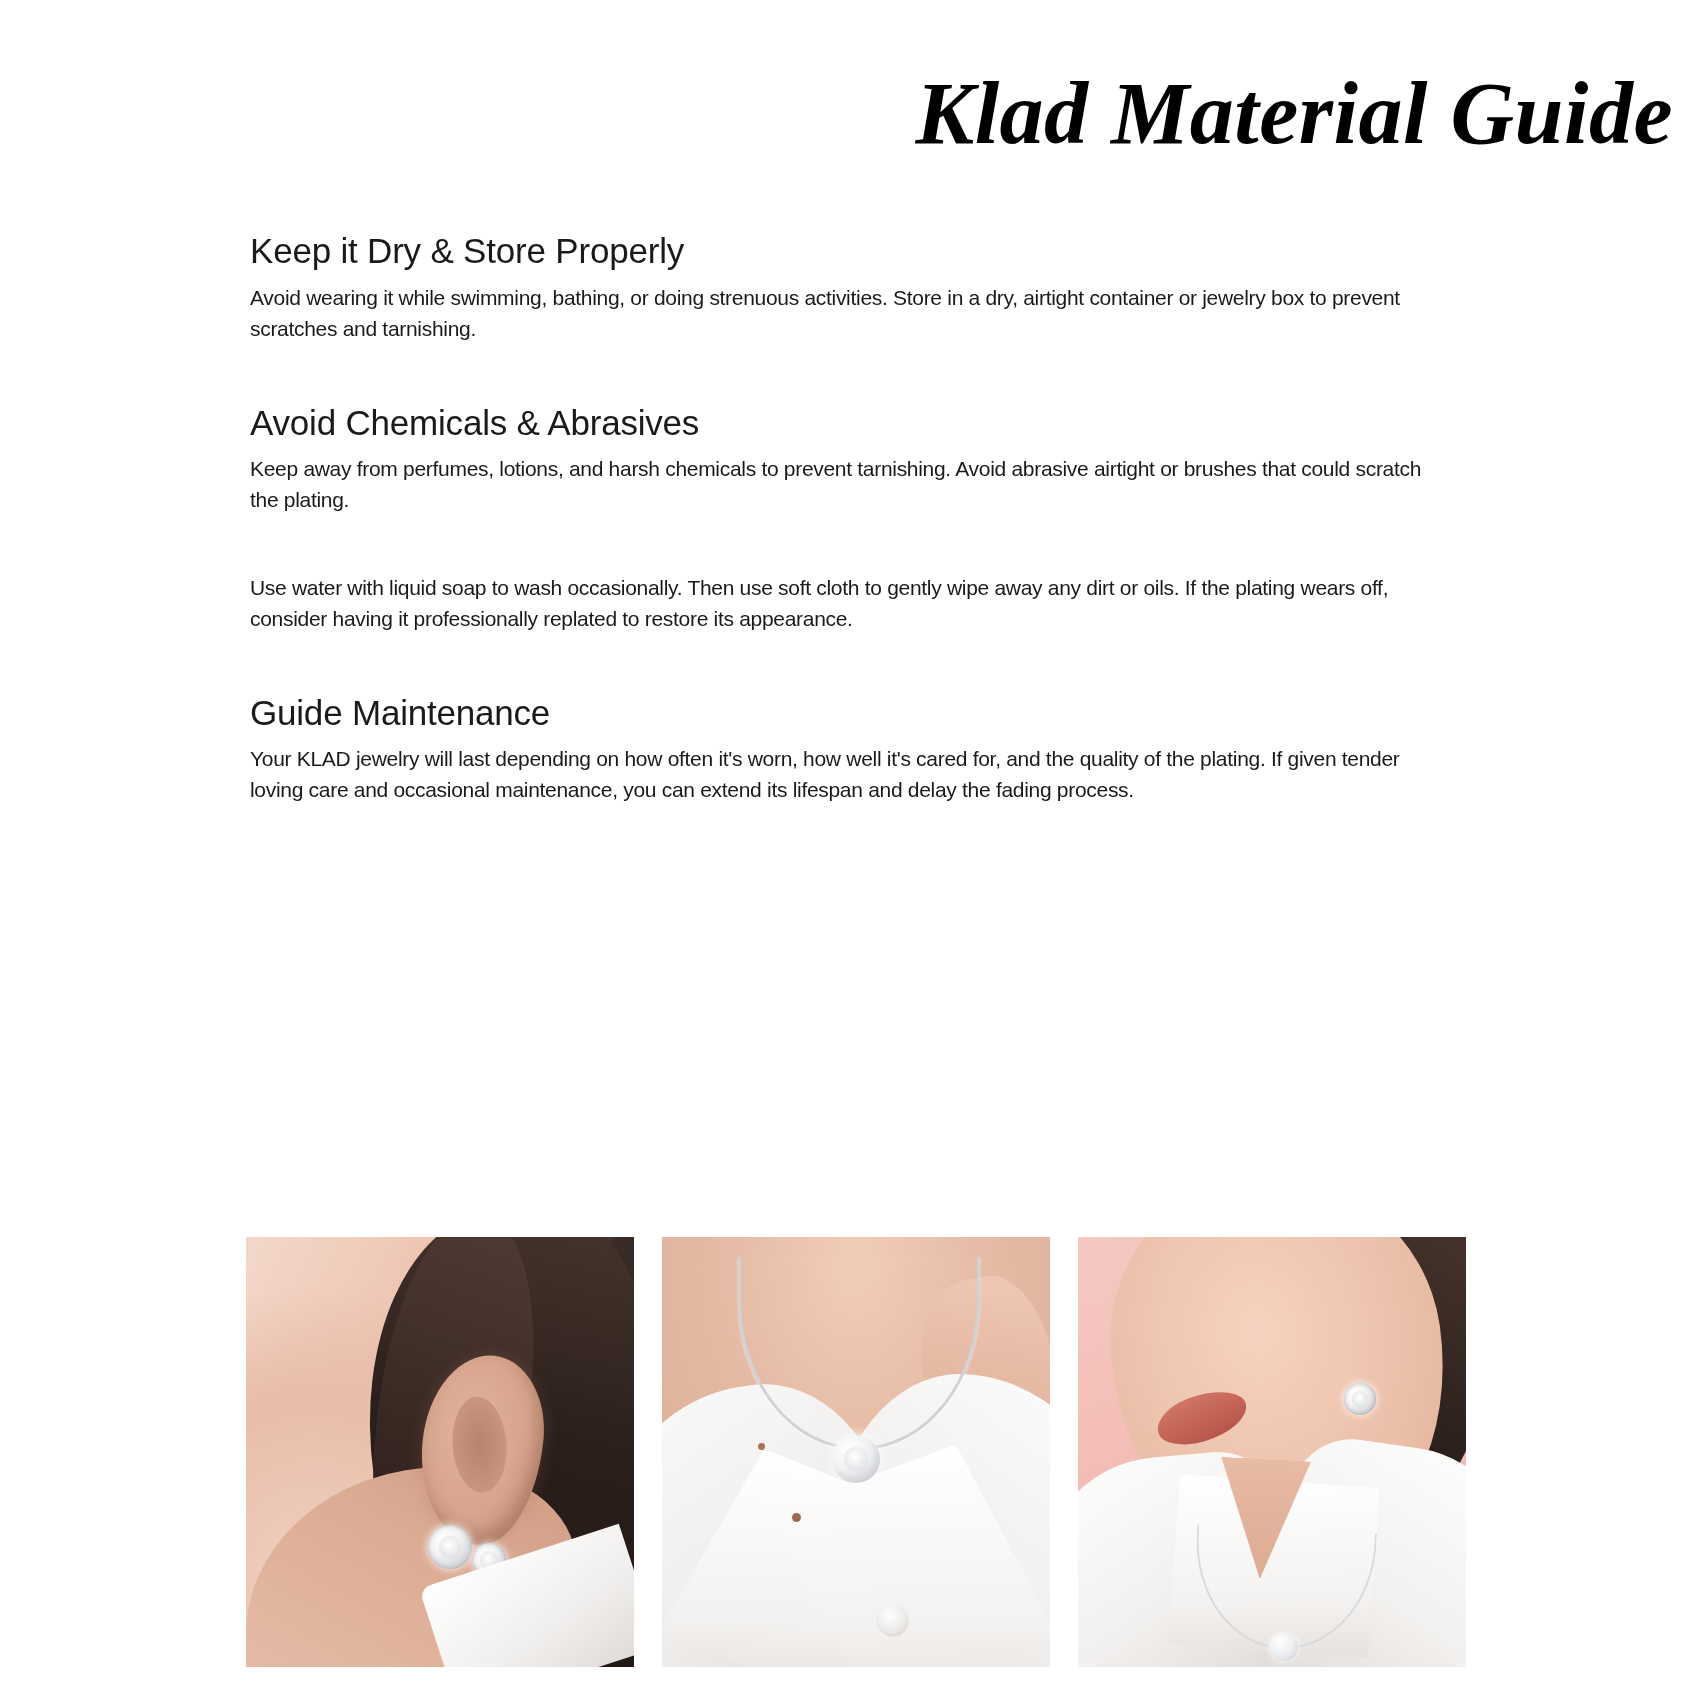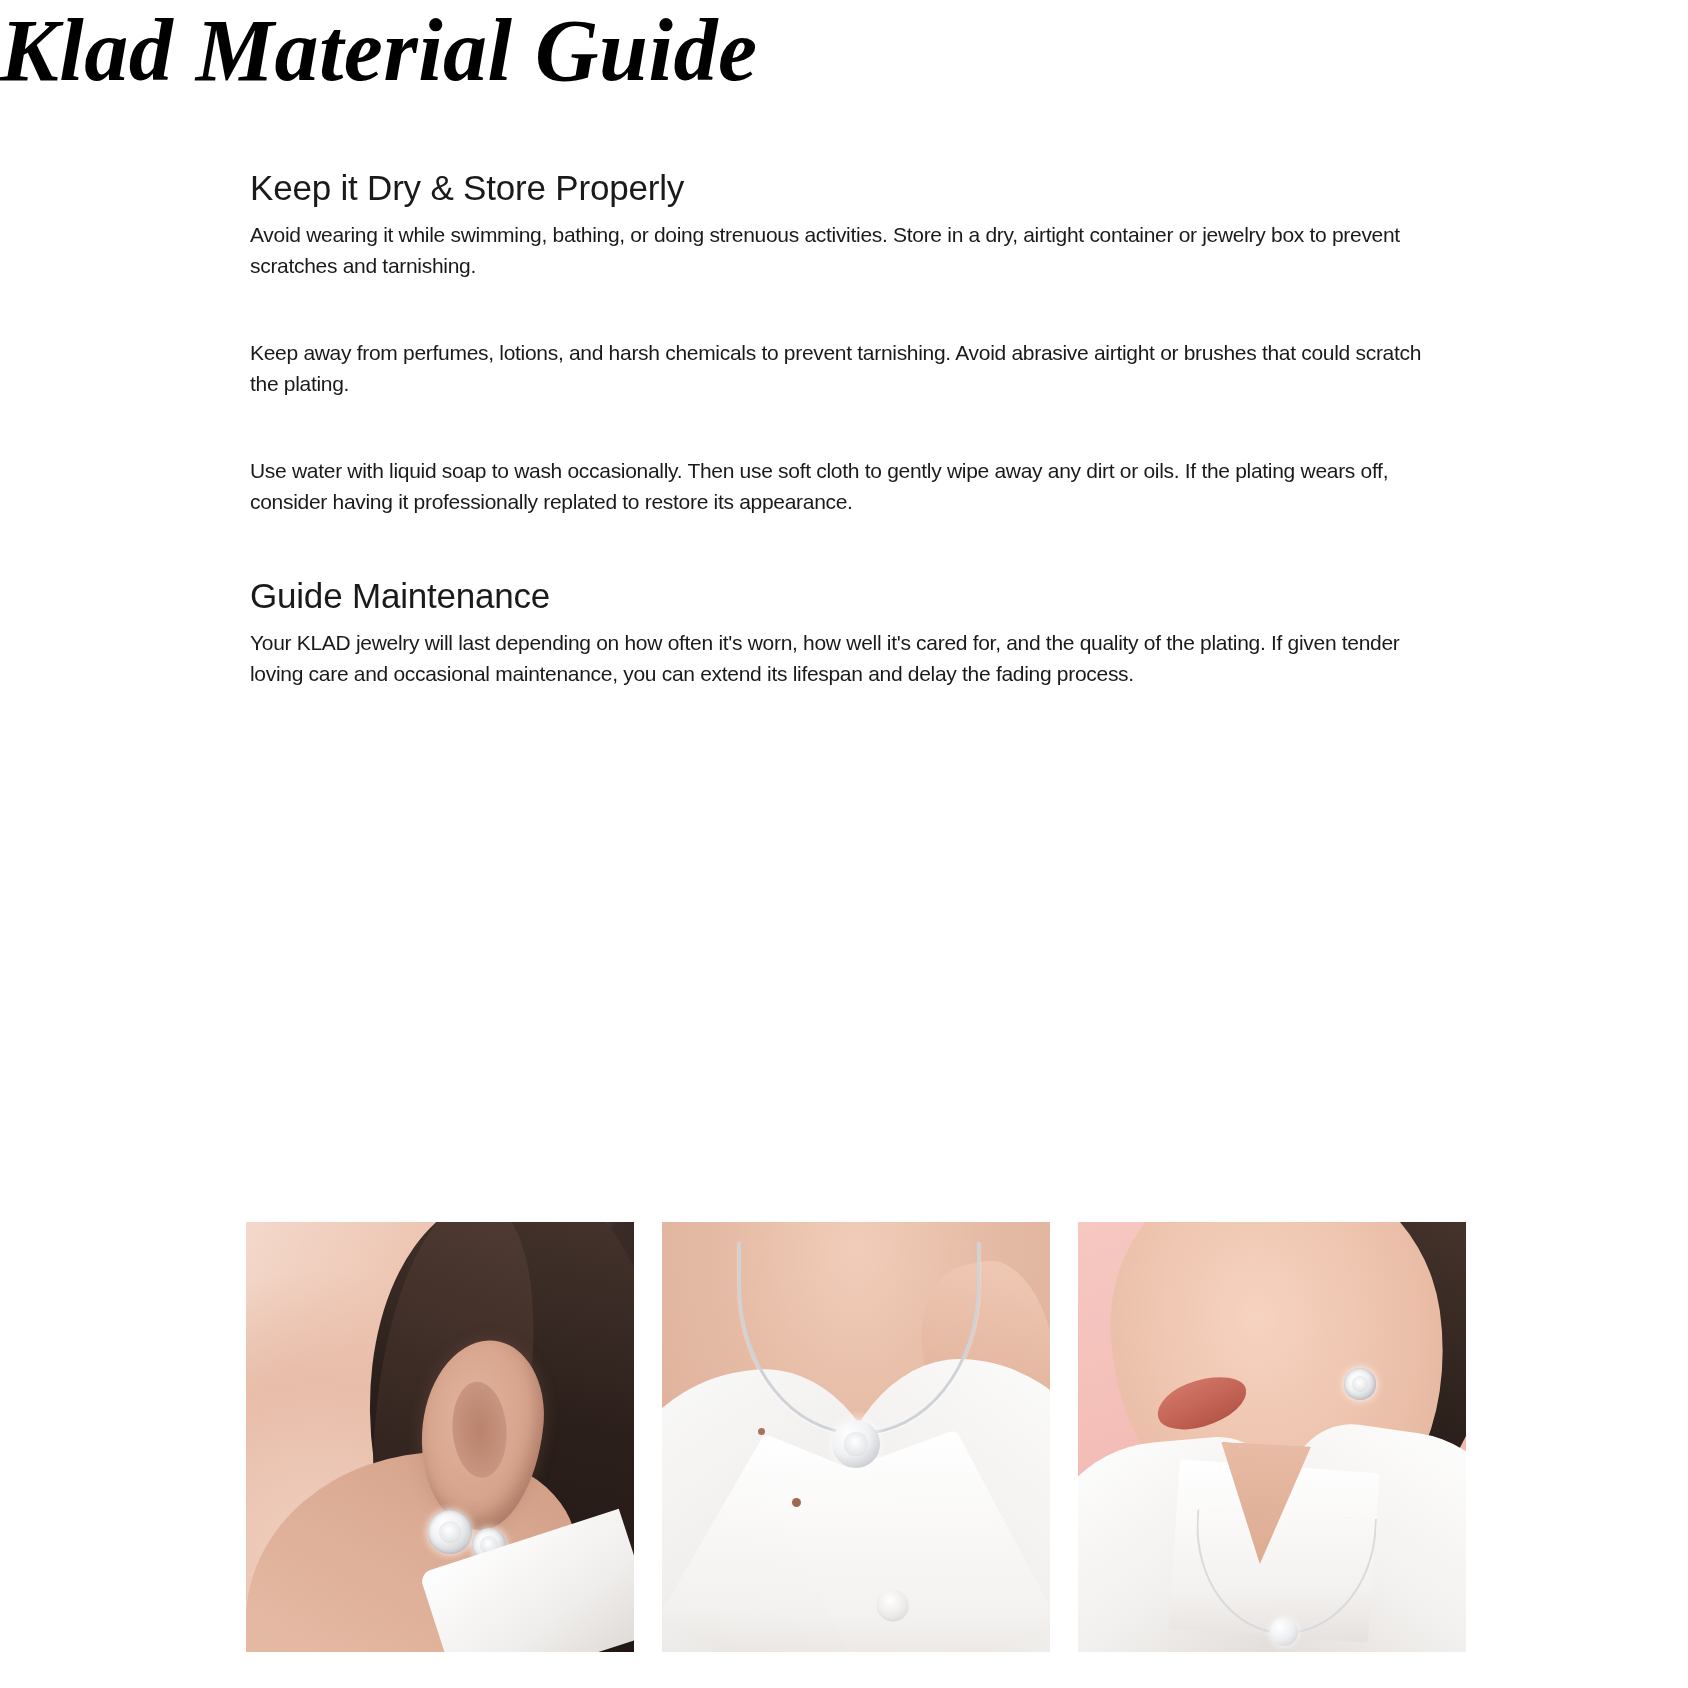--- a/index.html
+++ b/index.html
@@ -18,24 +18,25 @@
     position: relative;
     width: 1688px;
     height: 1688px;
     box-sizing: border-box;
   }
   .title {
     font-family: "Liberation Serif", serif;
     font-style: italic;
     font-weight: 700;
     font-size: 88px;
-    text-align: left;
+    text-align: right;
     letter-spacing: 0.5px;
     color: #000000;
-    margin: 0;
+    margin: 15px;
+    padding-top: 48px;
     line-height: 1.15;
   }
   .content {
     margin: 9px auto;
     padding-left: 250px;
     padding-right: 200px;
     box-sizing: border-box;
     width: 1688px;
   }
   .section {
@@ -354,20 +355,21 @@
   <h1 class="title">Klad Material Guide</h1>
 
   <div class="content">
 
     <div class="section">
       <h2 class="section-heading">Keep it Dry &amp; Store Properly</h2>
       <p class="section-body">Avoid wearing it while swimming, bathing, or doing strenuous activities. Store in a dry, airtight container or jewelry box to prevent scratches and tarnishing.</p>
     </div>
 
     <div class="section">
+      <h2 class="section-heading">Avoid Chemicals &amp; Abrasives</h2>
       <p class="section-body">Keep away from perfumes, lotions, and harsh chemicals to prevent tarnishing. Avoid abrasive airtight or brushes that could scratch the plating.</p>
     </div>
 
     <div class="section">
       <p class="section-body">Use water with liquid soap to wash occasionally. Then use soft cloth to gently wipe away any dirt or oils. If the plating wears off, consider having it professionally replated to restore its appearance.</p>
     </div>
 
     <div class="section">
       <h2 class="section-heading">Guide Maintenance</h2>
       <p class="section-body">Your KLAD jewelry will last depending on how often it's worn, how well it's cared for, and the quality of the plating. If given tender loving care and occasional maintenance, you can extend its lifespan and delay the fading process.</p>

